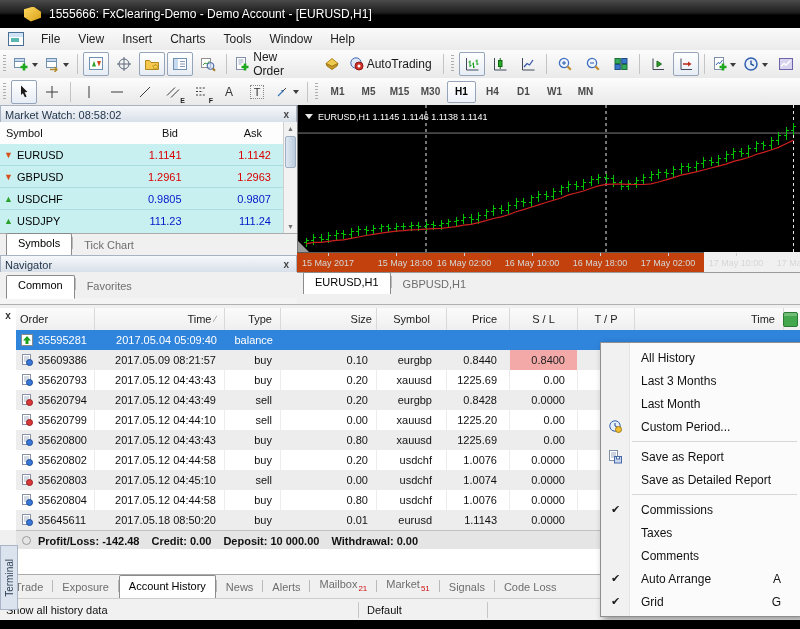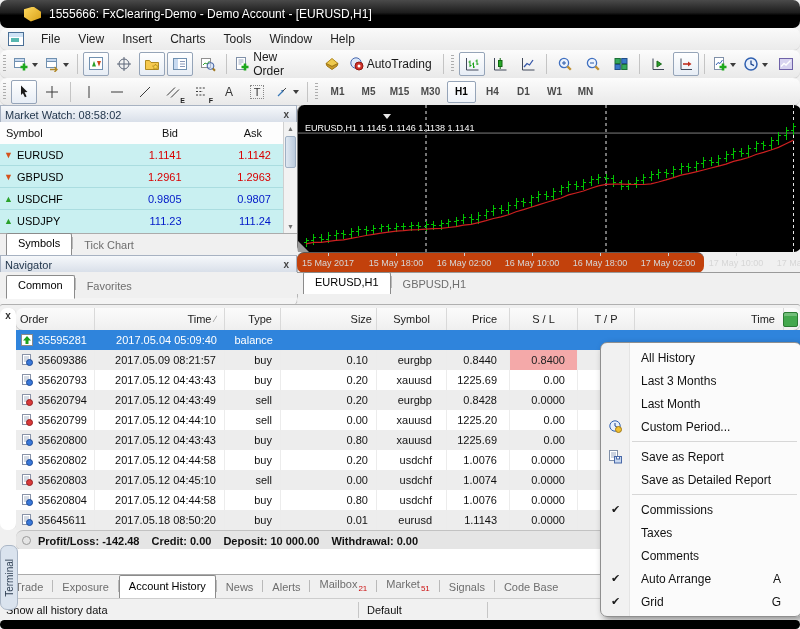--- a/index.html
+++ b/index.html
@@ -1,19 +1,19 @@
 <!DOCTYPE html>
 <html><head>
 <meta charset="utf-8">
 <style>
   html,body{margin:0;padding:0;background:#000;}
   #app{position:relative;width:800px;height:629px;overflow:hidden;background:#f0f0f0;
        font-family:"Liberation Sans","DejaVu Sans",sans-serif;font-size:11px;color:#111;
        -webkit-font-smoothing:antialiased;}
-  .abs{position:absolute;border-radius:7px;}
+  .abs{position:absolute;}
   
   #titlebar{left:0;top:0;width:800px;height:28px;background:linear-gradient(#4a4a4a,#1d1d1d 45%,#000 55%,#000);
             display:flex;align-items:center;}
   #logo{width:17px;height:15px;margin-left:24px;background:linear-gradient(135deg,#ffd95e,#d8a018);
         clip-path:polygon(0 18%,55% 0,100% 35%,100% 75%,40% 100%,0 70%);}
   #win-title{color:#fff;font-size:12px;margin-left:8px;text-shadow:0 1px 2px #000;}
   
   #menubar{left:0;top:28px;width:800px;height:22px;background:linear-gradient(#fafafa,#ebebeb);
            border-bottom:1px solid #d6d6d6;display:flex;align-items:center;}
   #menu-doc-icon{width:14px;height:12px;margin:0 8px 0 8px;border:1px solid #4a6f96;background:
@@ -61,21 +61,21 @@
   .tab{padding:3px 11px 4px;color:#6e6e6e;position:relative;white-space:nowrap;}
   .tab.active{background:#fff;border:1px solid #8b8b8b;border-bottom:none;color:#000;margin-bottom:-1px;
               padding-bottom:7px;border-radius:2px 2px 0 0;}
   .tabsep{width:1px;height:12px;background:#b9b9b9;margin:0 0 6px 0;}
   #mw-tabs{top:128px;height:22px;}
   #nav-panel{left:0;top:255px;width:297px;height:51px;background:#f4f4f4;border-right:1px solid #b6b6b6;}
   #nav-tabs{top:17px;height:26px;border-top:none;align-items:center;padding-top:3px;}
   #nav-tabs .tab.active{border:1px solid #8b8b8b;border-bottom:1px solid #fff;}
   
   #chart-area{left:297px;top:105px;width:503px;height:147px;background:#000;border-left:1px solid #777;}
-  #ohlc{position:absolute;left:7px;top:5px;color:#fff;font-size:9px;display:flex;align-items:center;flex-direction:column;}
+  #ohlc{position:absolute;left:7px;top:5px;color:#fff;font-size:9px;display:flex;align-items:center;}
   #ohlc .dd{width:0;height:0;border:4px solid transparent;border-top:5px solid #e8e8e8;margin-right:5px;margin-top:4px;}
   #time-axis{left:297px;top:252px;width:407px;height:20px;background:#c2410c;border-top:1px solid #5a5a5a;}
   .axis-lab{position:absolute;top:5px;transform:translateX(-50%);color:#d6d6d6;font-size:9px;white-space:nowrap;}
   .axis-tick{position:absolute;top:0;width:1px;height:3px;background:#cfcfcf;}
   #chart-tabs{top:167px;height:22px;border-top:1px solid #9a9a9a;}
   #chart-tabs-wrap{left:297px;top:272px;width:503px;height:22px;background:#ededed;}
   #chart-gap{left:297px;top:294px;width:503px;height:12px;background:#f0f0f0;}
   
   #term-top{left:0;top:304px;width:800px;height:4px;background:#f0f0f0;border-top:1px solid #b0b0b0;}
   #tbl-close{left:0;top:308px;width:16px;height:222px;background:#fff;border-right:1px solid #e0e0e0;}
@@ -455,21 +455,21 @@
       </svg>
     <div id="ohlc">
       <span class="dd"></span>
       <span id="ohlc-text">EURUSD,H1  1.1145 1.1146 1.1138 1.1141</span>
     </div>
   </div>
   <div class="abs" id="time-axis">
       <span class="axis-tick" style="left: 31px;"></span>
       <span class="axis-lab" style="left: 31px;">15 May 2017</span>
       <span class="axis-tick" style="left: 99px;"></span>
-      <span class="axis-lab" style="left: 99px;">15 May 18:00</span>
+      <span class="axis-lab" style="left: 108px;">15 May 18:00</span>
       <span class="axis-tick" style="left: 167px;"></span>
       <span class="axis-lab" style="left: 167px;">16 May 02:00</span>
       <span class="axis-tick" style="left: 235px;"></span>
       <span class="axis-lab" style="left: 235px;">16 May 10:00</span>
       <span class="axis-tick" style="left: 303px;"></span>
       <span class="axis-lab" style="left: 303px;">16 May 18:00</span>
       <span class="axis-tick" style="left: 371px;"></span>
       <span class="axis-lab" style="left: 371px;">17 May 02:00</span>
       <span class="axis-tick" style="left: 439px;"></span>
       <span class="axis-lab" style="left: 439px;">17 May 10:00</span>
@@ -718,21 +718,21 @@
       <span class="tab">News</span>
       <span class="tabsep"></span>
       <span class="tab">Alerts</span>
       <span class="tabsep"></span>
       <span class="tab">Mailbox<span class="badge" style="color: rgb(204, 17, 17);">21</span></span>
       <span class="tabsep"></span>
       <span class="tab">Market<span class="badge" style="color: rgb(204, 17, 17);">51</span></span>
       <span class="tabsep"></span>
       <span class="tab">Signals</span>
       <span class="tabsep"></span>
-      <span class="tab">Code Base</span>
+      <span class="tab">Code Loss</span>
     </div>
 
   <div class="abs" id="statusbar">
     <span id="status-left">Show all history data</span>
     <span class="ssep"></span>
     <span id="status-profile">Default</span>
     <span class="ssep"></span>
   </div>
   <div class="abs" id="bottom-edge"></div>
 

